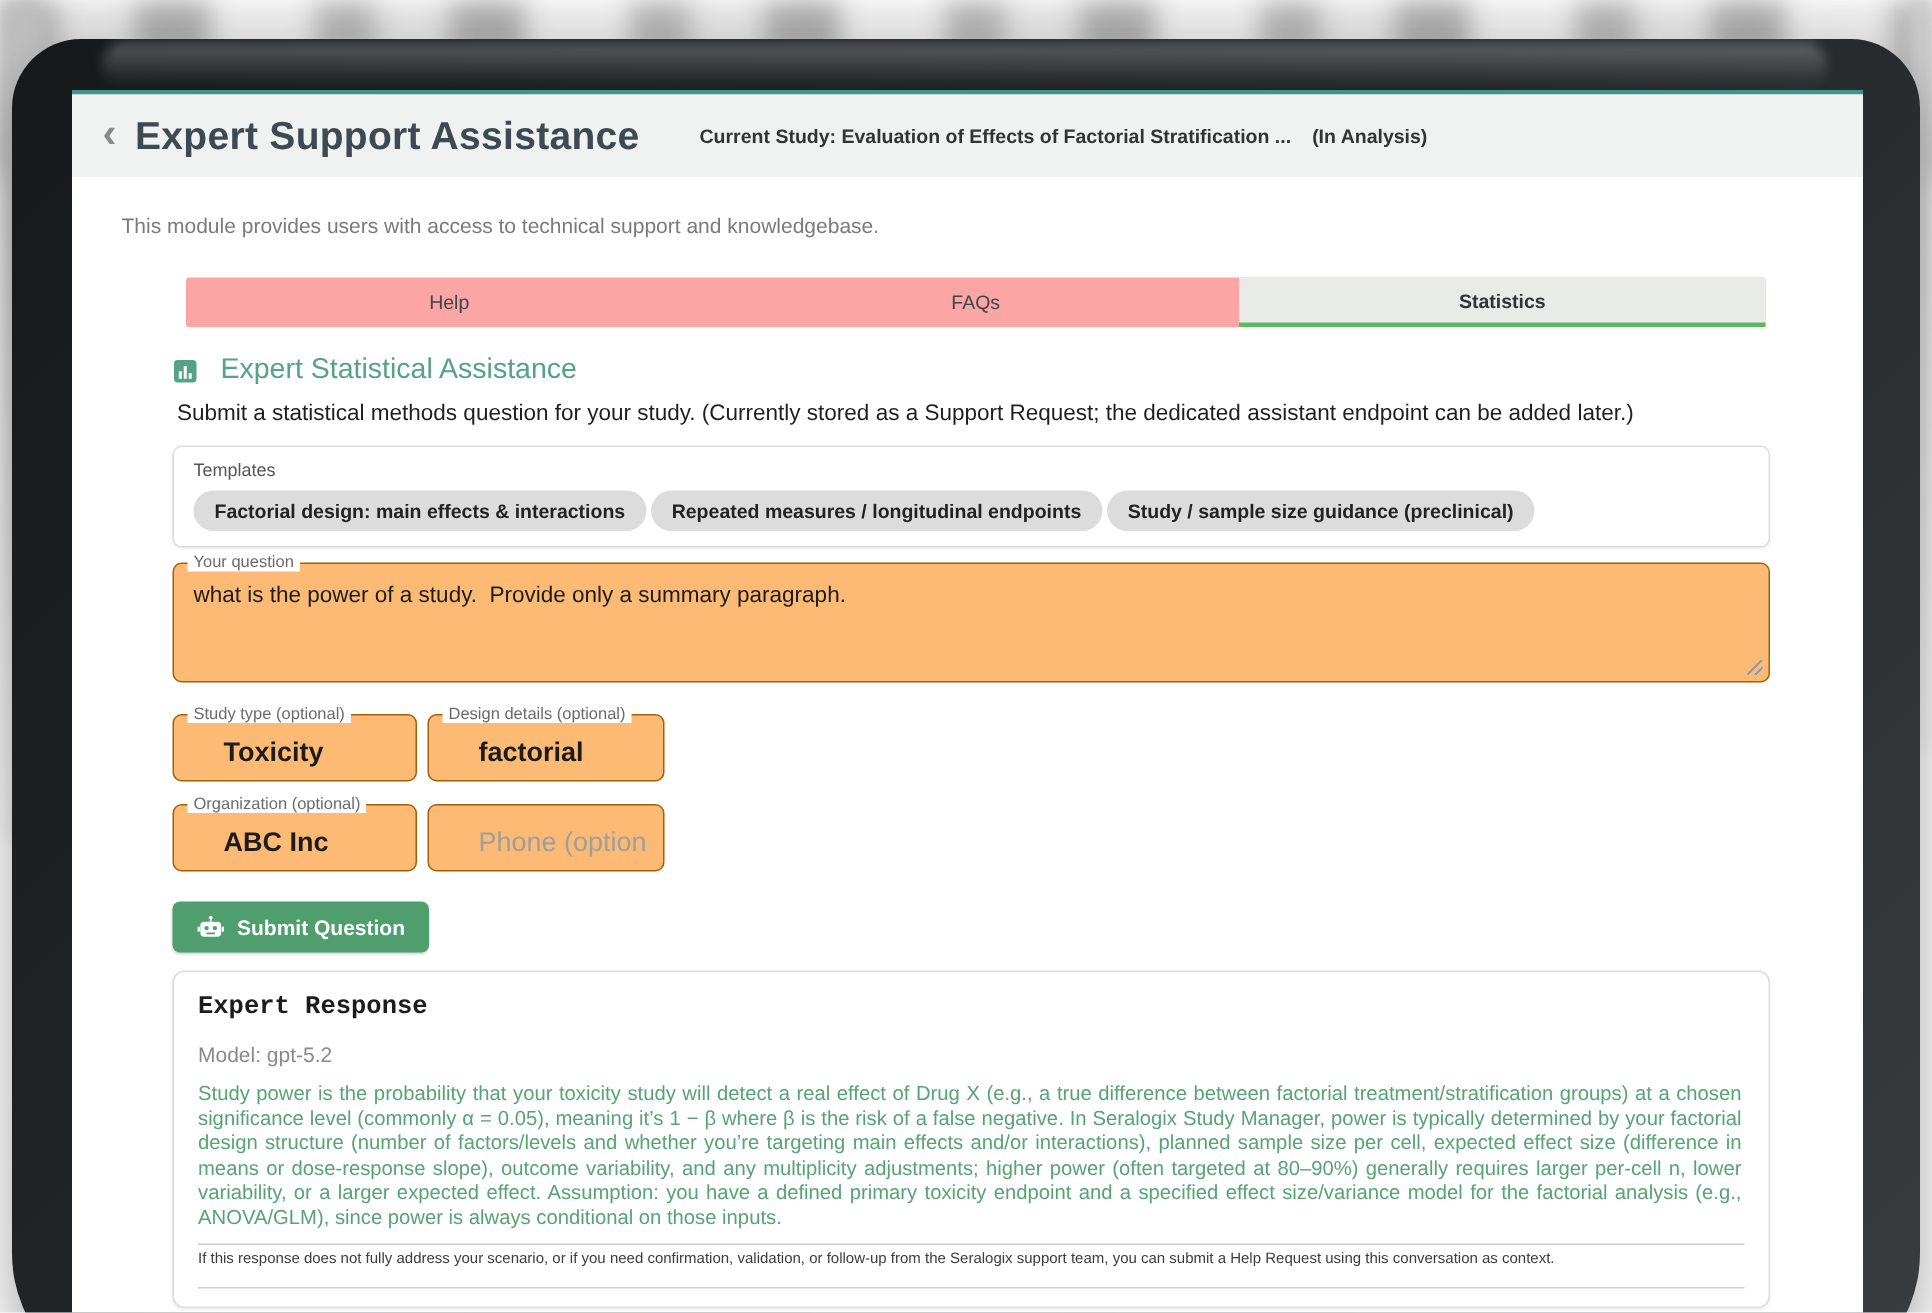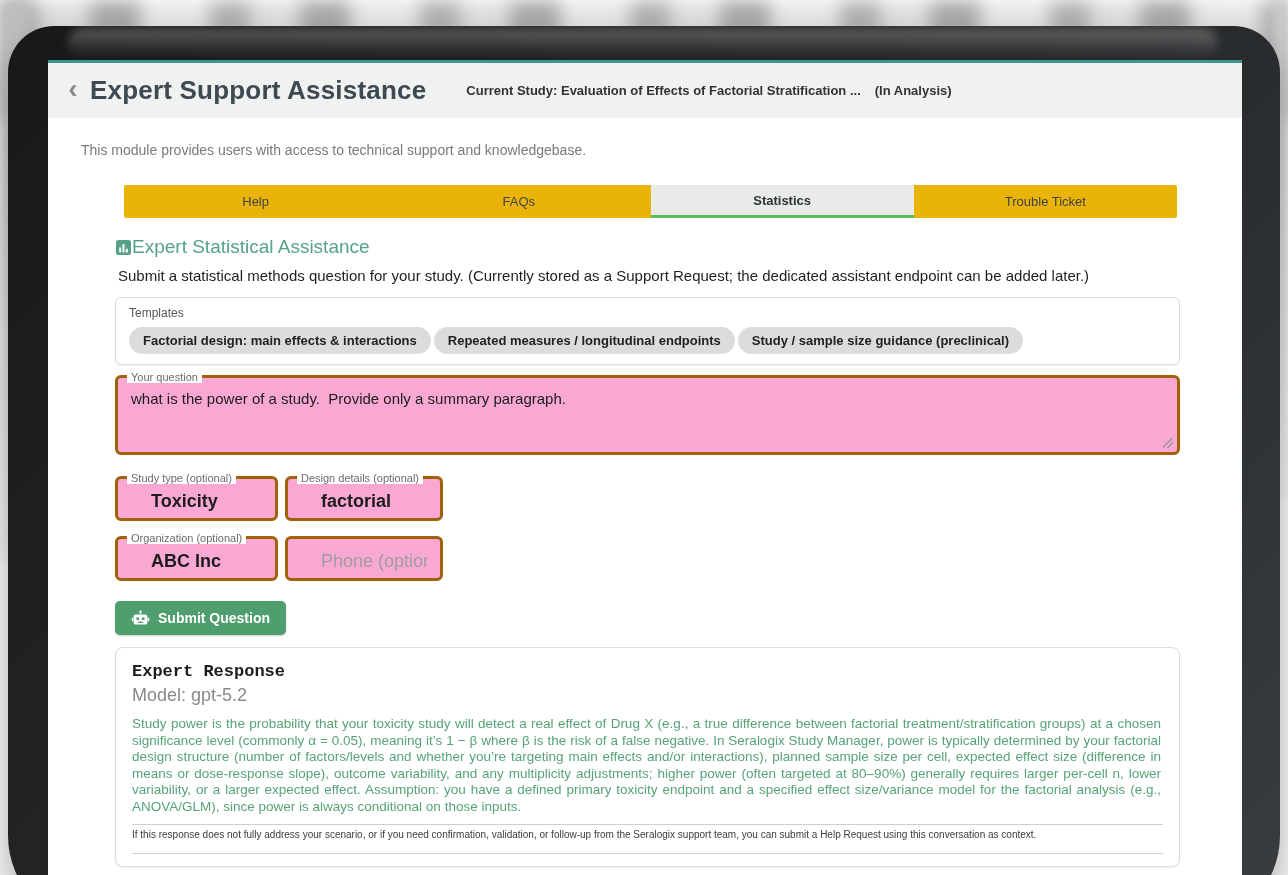--- a/index.html
+++ b/index.html
@@ -53,52 +53,52 @@
     font-size:26px; font-weight:bold; color:#3e4a52; letter-spacing:.2px; margin-left:4px;
   }
   .study-line { margin-left:40px; font-size:13px; font-weight:bold; color:#333; }
   .study-line .status { margin-left:14px; }
 
   .module-desc { margin:24px 0 0 33px; font-size:14px; color:#7a7a7a; }
 
   
   .tabbar {
     margin:27px 65px 0 76px; height:33px; display:flex;
-    background:#eab308; border-radius:2px;
+    background:#fca5a5; border-radius:2px;
   }
   .tab {
     flex:1; display:flex; align-items:center; justify-content:center;
     font-size:13px; color:#3f4449; cursor:pointer; position:relative;
   }
   .tab.active {
     background:#e9ebe9; color:#2f3335; font-weight:bold;
     border-bottom:3px solid #5db860;
   }
 
   .content { padding:0 62px 0 67px; }
 
   .section-head { margin-top:18px; display:flex; align-items:center; }
-  .section-head h2 { font-size:19px; font-weight:normal; color:#55a287; margin-left:0; }
+  .section-head h2 { font-size:19px; font-weight:normal; color:#55a287; margin-left:15px; }
 
   .intro { margin-top:9px; font-size:15px; font-weight:normal; color:#1f1f1f; margin-left:3px; }
 
   .card {
     background:#fff; border:1px solid #ddd; border-radius:6px;
     box-shadow:0 1px 2px rgba(0,0,0,.08);
   }
   .templates-card { margin-top:13px; padding:8px 13px 10px; }
   .tpl-label { font-size:12px; color:#555; }
   .chip-row { margin-top:7px; display:flex; gap:3px; }
   .chip {
     background:#dcdcdc; color:#222; font-size:13px; font-weight:bold;
     padding:6px 14px; border-radius:15px; cursor:pointer; white-space:nowrap;
   }
 
   
-  .nfield { position:relative; border:3px solid #a16207; border-radius:6px; background:#f9a8d4; }
+  .nfield { position:relative; border:1px solid #a16207; border-radius:6px; background:#fdba74; }
   .nfield > label {
     position:absolute; top:-7px; left:9px; background:#fff; padding:0 4px;
     font-size:11px; color:#6b6b6b; white-space:nowrap;
   }
   .q-field { margin-top:10px; height:80px; }
   .q-field textarea {
     width:100%; height:100%; border:none; outline:none; resize:none;
     font-family:inherit; font-size:15px; color:#1c1c1c; padding:12px 13px;
     background:transparent;
   }
@@ -121,21 +121,21 @@
     display:inline-flex; align-items:center; gap:8px;
     background:#4f9e6d; border:none; border-radius:5px; cursor:pointer;
     color:#fff; font-family:inherit; font-size:14px; font-weight:bold;
     padding:0 16px; height:34px;
     box-shadow:0 1px 2px rgba(0,0,0,.2);
   }
   .submit-q { margin-top:20px; }
 
   .response-card { margin-top:12px; padding:10px 16px 12px; border-radius:8px; }
   .resp-title { font-size:17px; font-weight:bold; color:#1c1c1c; margin-top:4px;font-family:Liberation Mono, monospace; }
-  .resp-model { font-size:18px; color:#8a8a8a; margin-top:4px; }
+  .resp-model { font-size:14px; color:#8a8a8a; margin-top:14px; }
   .resp-body {
     margin-top:10px; font-size:13.5px; line-height:16.5px; color:#57a377;
     text-align:justify; padding-right:2px;
   }
   .divider { border:none; border-top:1px solid #cfcfcf; margin-top:9px; }
   .resp-followup { margin-top:0; font-size:10px; line-height:19px; color:#3c3c3c; }
 
   .icon-svg { display:block; }
 </style>
 </head>
@@ -156,21 +156,20 @@
         <span>Current Study: Evaluation of Effects of Factorial Stratification ...</span><span class="status">(In Analysis)</span>
       </span>
     </div>
 
     <p class="module-desc">This module provides users with access to technical support and knowledgebase.</p>
 
     <div class="tabbar">
       <div class="tab">Help</div>
       <div class="tab">FAQs</div>
       <div class="tab active">Statistics</div>
-      <div class="tab">Trouble Ticket</div>
     </div>
 
     <div class="content">
 
       <div class="section-head">
         <svg class="icon-svg" width="17" height="17" viewBox="0 0 17 17">
           <rect x="1" y="1" width="15" height="15" rx="2.5" fill="#55a287"></rect>
           <rect x="4.2" y="8.5" width="2" height="5" fill="#fff"></rect>
           <rect x="7.5" y="5" width="2" height="8.5" fill="#fff"></rect>
           <rect x="10.8" y="9.8" width="2" height="3.7" fill="#fff"></rect>

